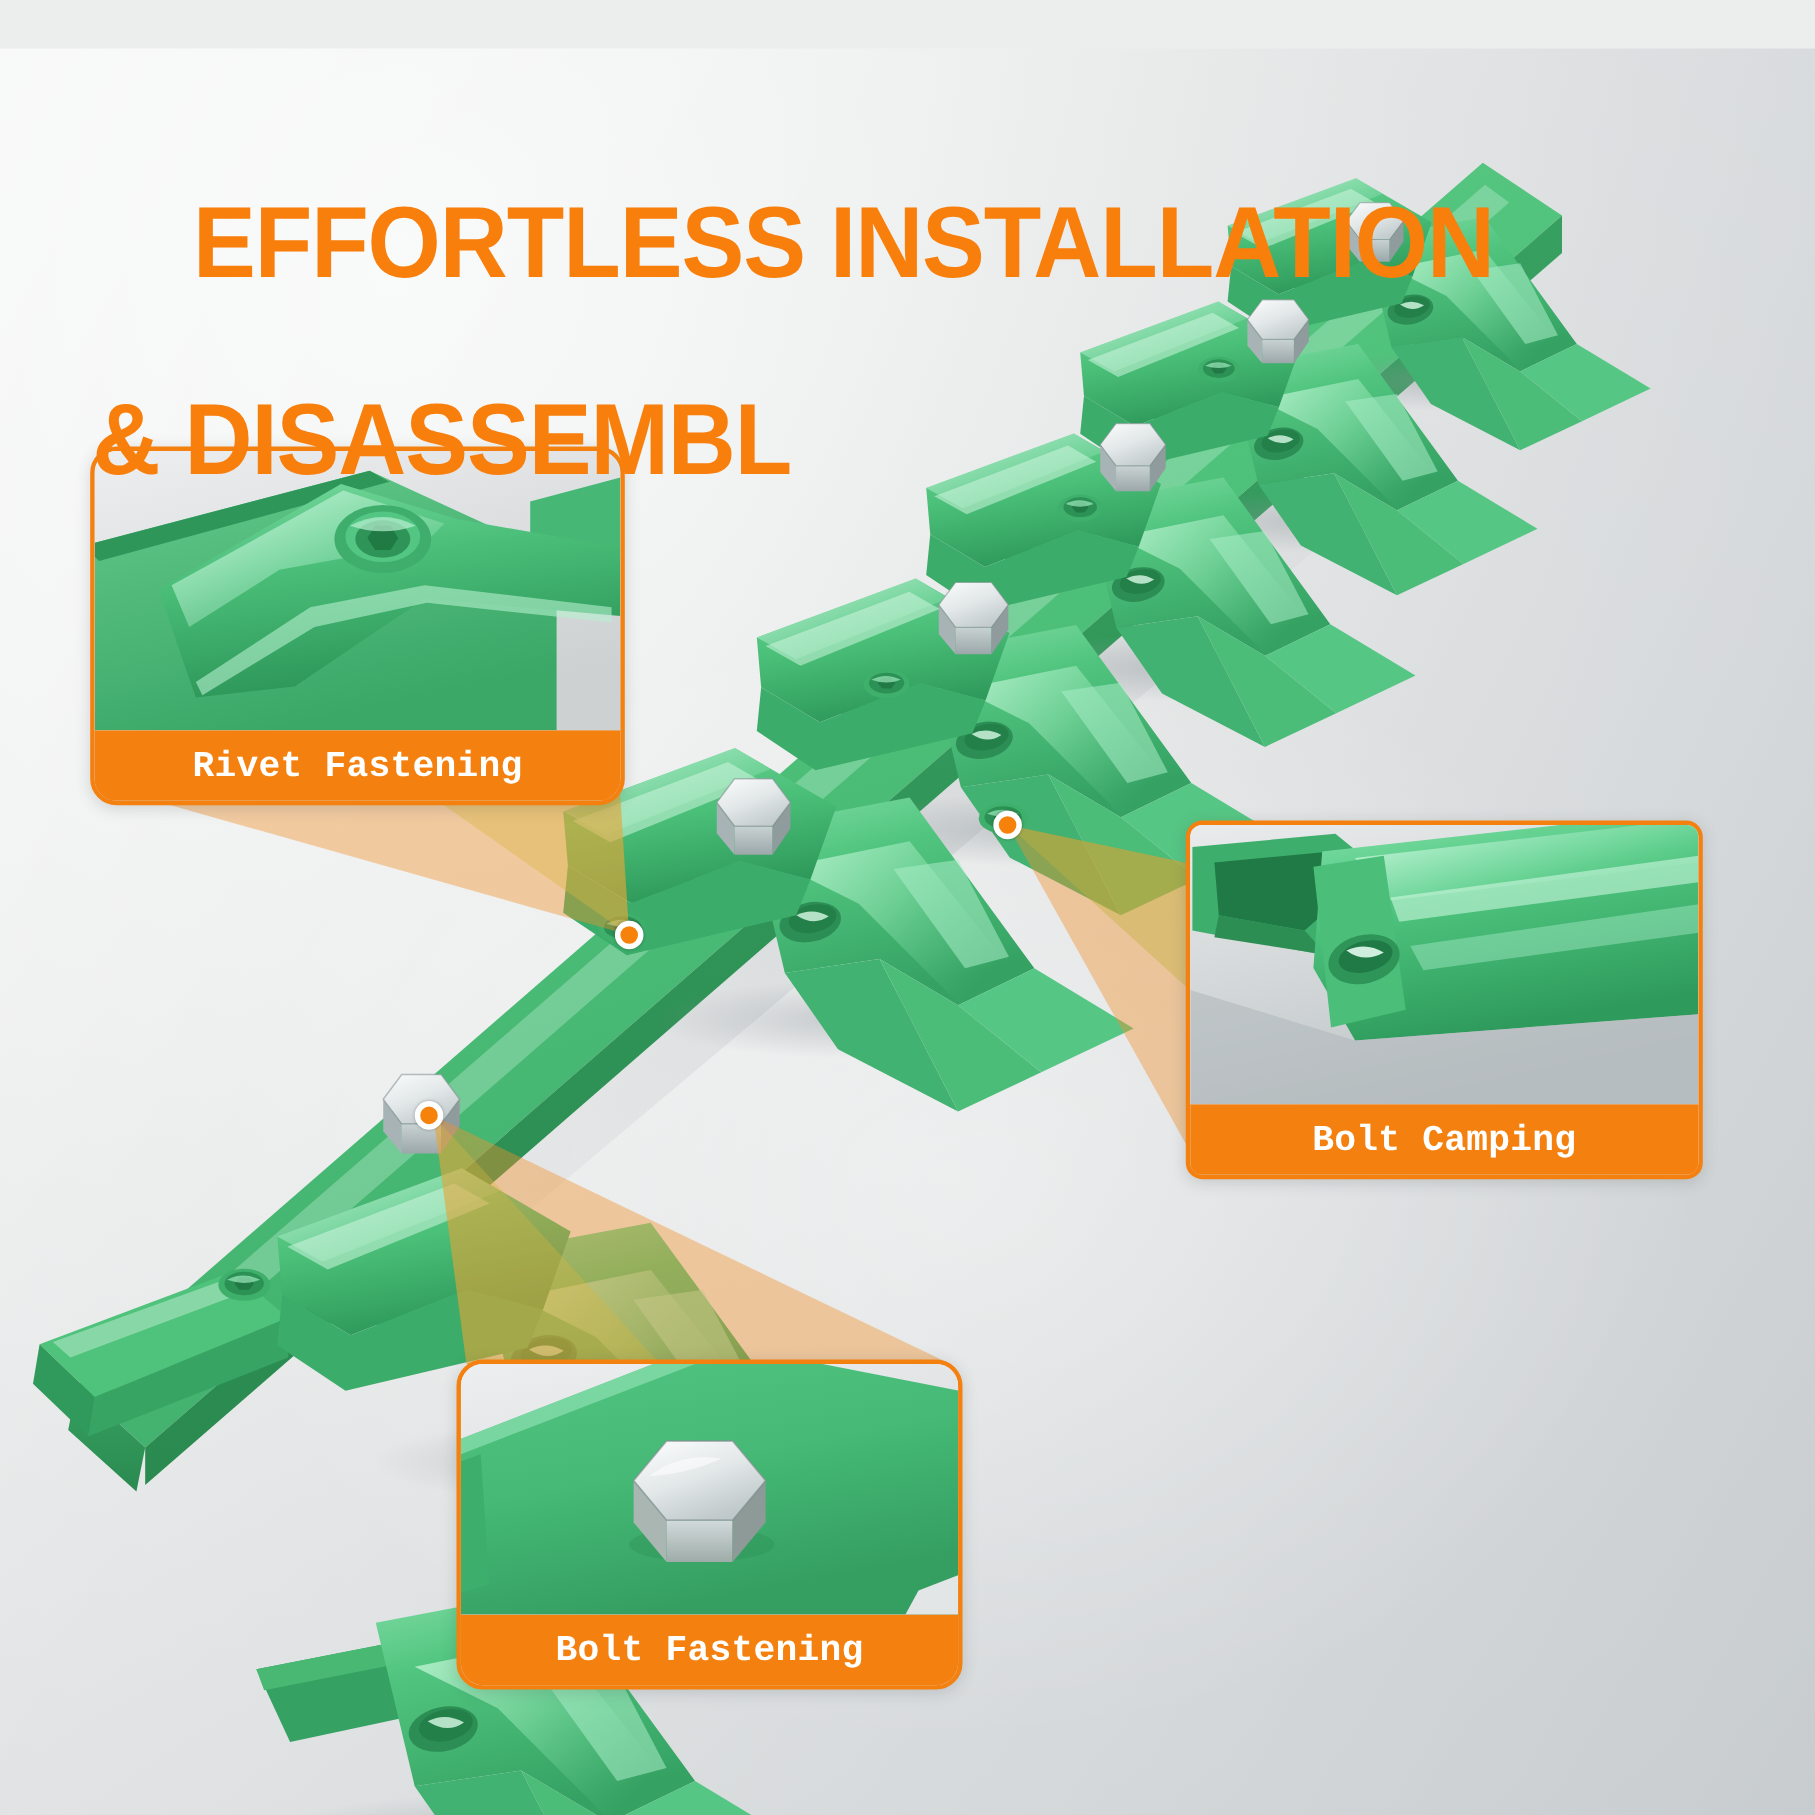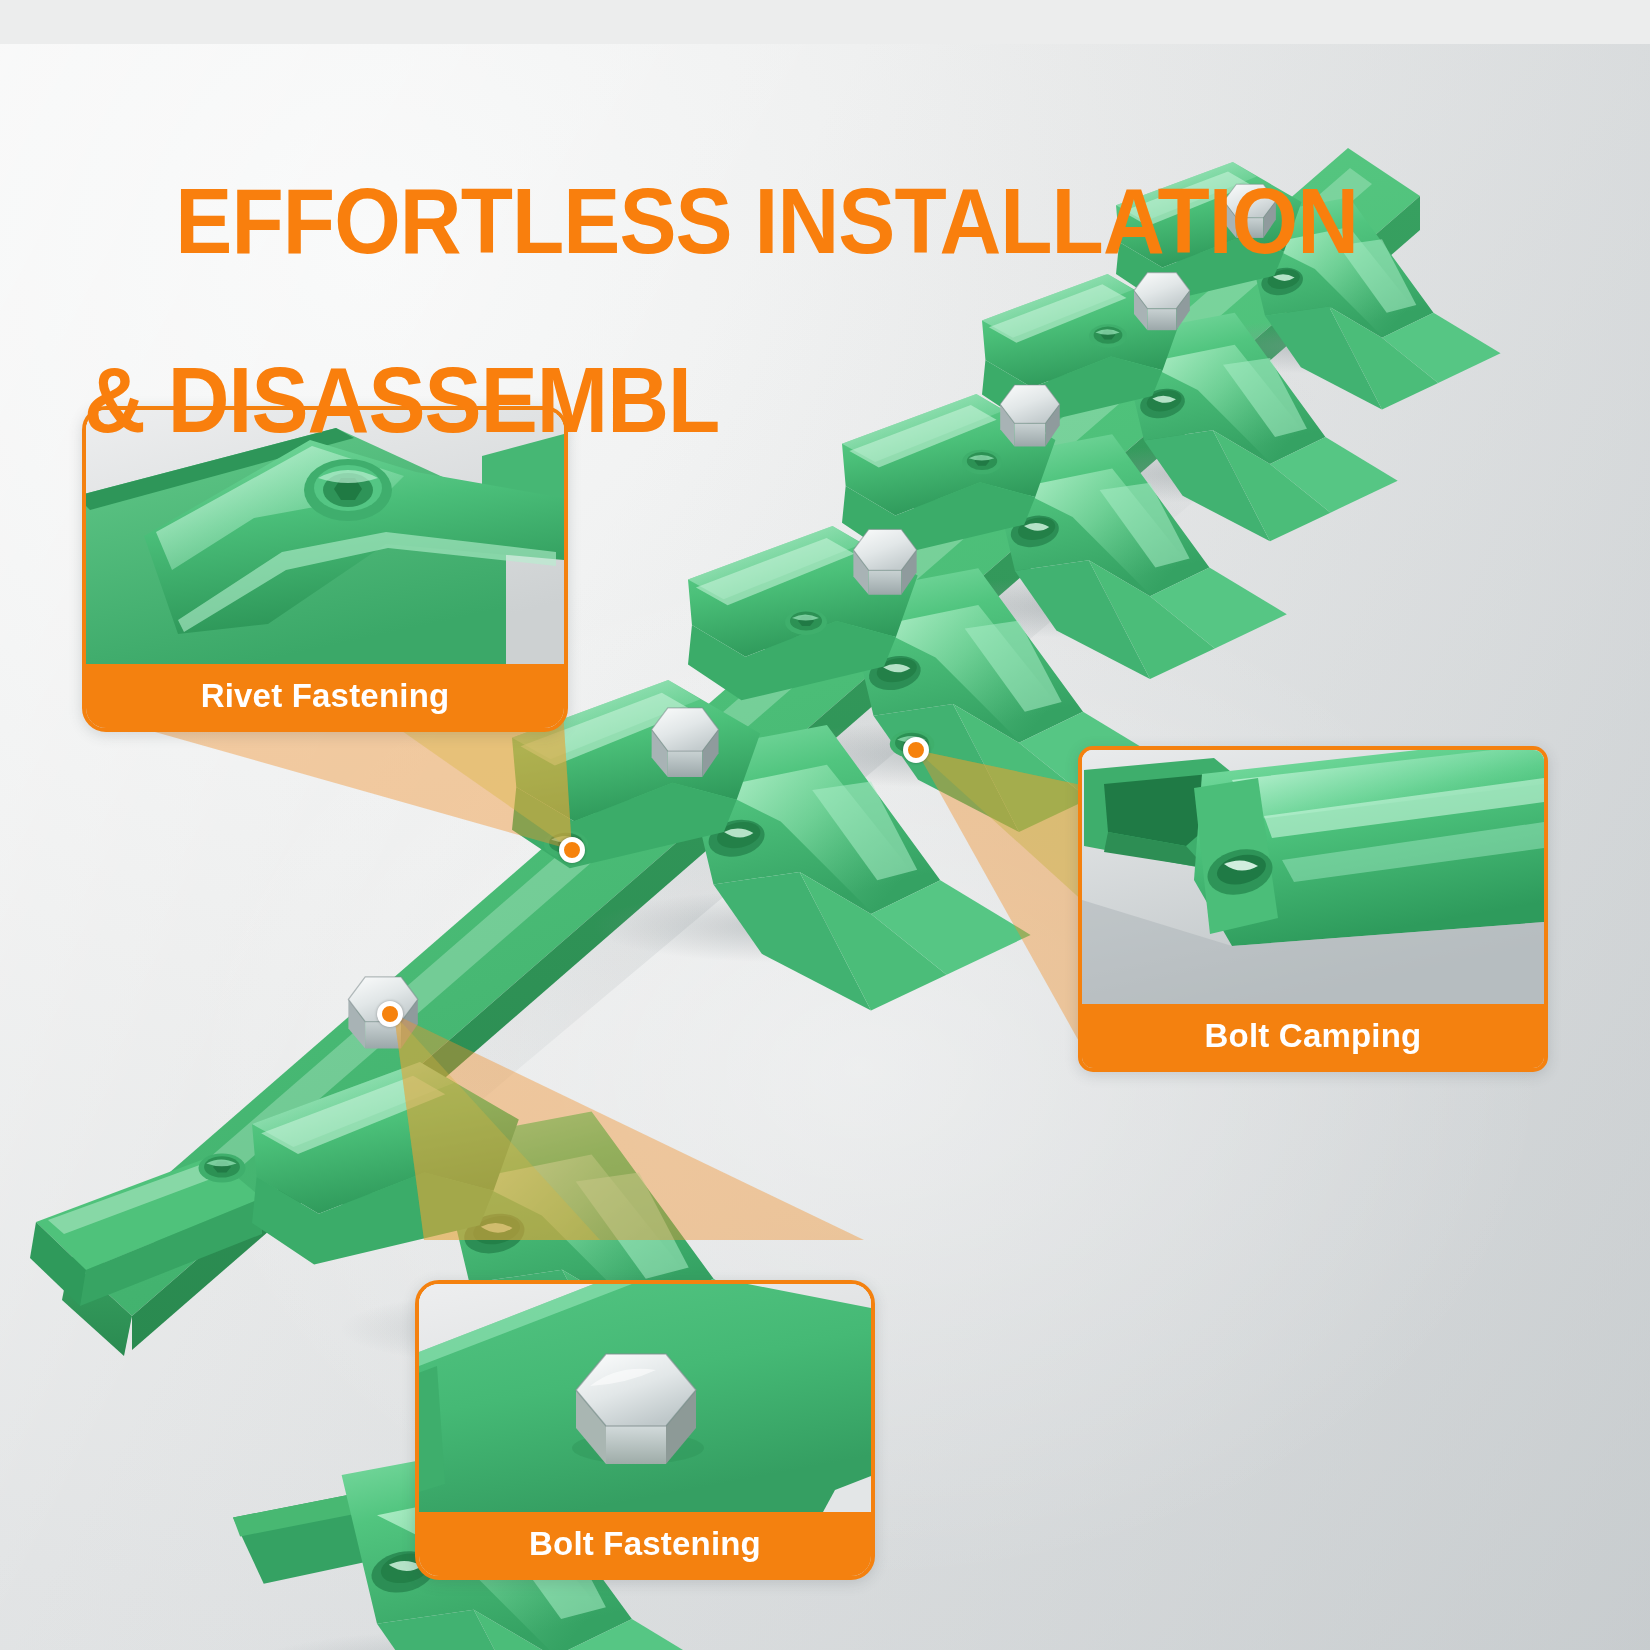--- a/index.html
+++ b/index.html
@@ -44,21 +44,21 @@
 
   
   .card{position:absolute;z-index:50;border:4px solid #f4810f;border-radius:24px;
     overflow:hidden;background:#d9dbdc;
     box-shadow:0 3px 14px rgba(60,70,75,.18);}
   .card .photo{position:absolute;left:0;top:0;right:0;bottom:64px;overflow:hidden;
     background:linear-gradient(150deg,#e9eaeb 0%, #dcdede 55%, #cfd2d3 100%);}
   .card .band{position:absolute;left:0;right:0;bottom:0;height:64px;background:#f4810f;
     display:flex;align-items:center;justify-content:center;}
   .card .band span{color:#ffffff;font-weight:700;font-size:33px;letter-spacing:.2px;
-    font-family:Liberation Sans, sans-serif;white-space:nowrap;}
+    font-family:Liberation Mono, monospace;white-space:nowrap;}
 
   
   .photo svg{display:block;width:100%;height:100%;}
 </style>
 </head>
 <body>
 
 <div id="stage">
 
   <div class="bg-shade"></div>
@@ -367,21 +367,21 @@
         </g>
 
         <path d="M0,150 L150,196 L462,172 L462,254 L0,254 Z" fill="#AFB7BA" opacity=".55"></path>
       </svg>
     </div>
     <div class="band">
       <span>Bolt Camping</span>
     </div>
   </div>
 
-  <div class="card" style="left:415px;top:1236px;width:452px;height:292px;">
+  <div class="card" style="left:415px;top:1192px;width:452px;height:292px;">
     <div class="photo">
       <svg viewBox="0 0 452 228" preserveAspectRatio="xMidYMid slice">
         <defs>
           <linearGradient id="c3bg" x1="0" y1="0" x2="0.4" y2="1">
             <stop offset="0" stop-color="#EDEEEF"></stop>
               <stop offset="1" stop-color="#D3D6D7"></stop>
           </linearGradient>
           <linearGradient id="c3plate" x1="0" y1="0" x2="0.35" y2="1">
             <stop offset="0" stop-color="#55C684"></stop>
             <stop offset="0.55" stop-color="#45B975"></stop>

